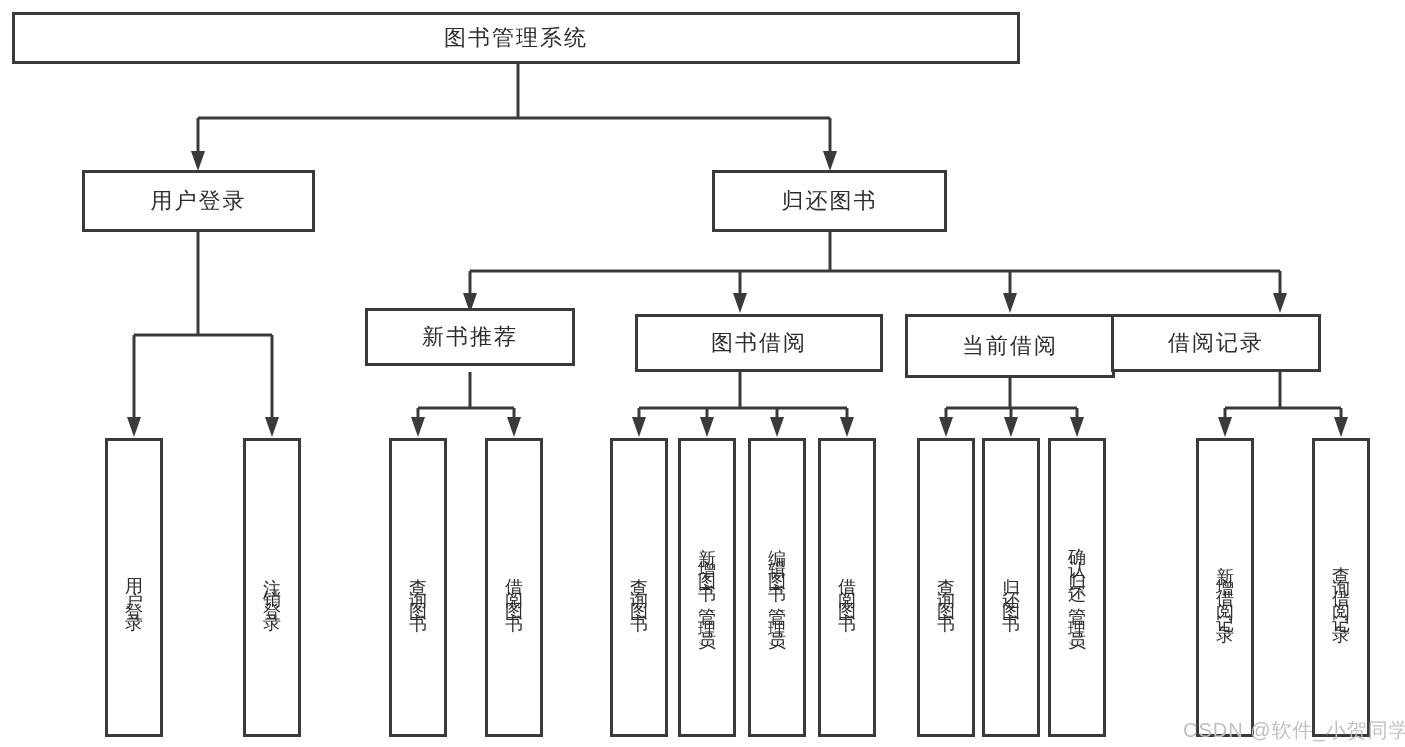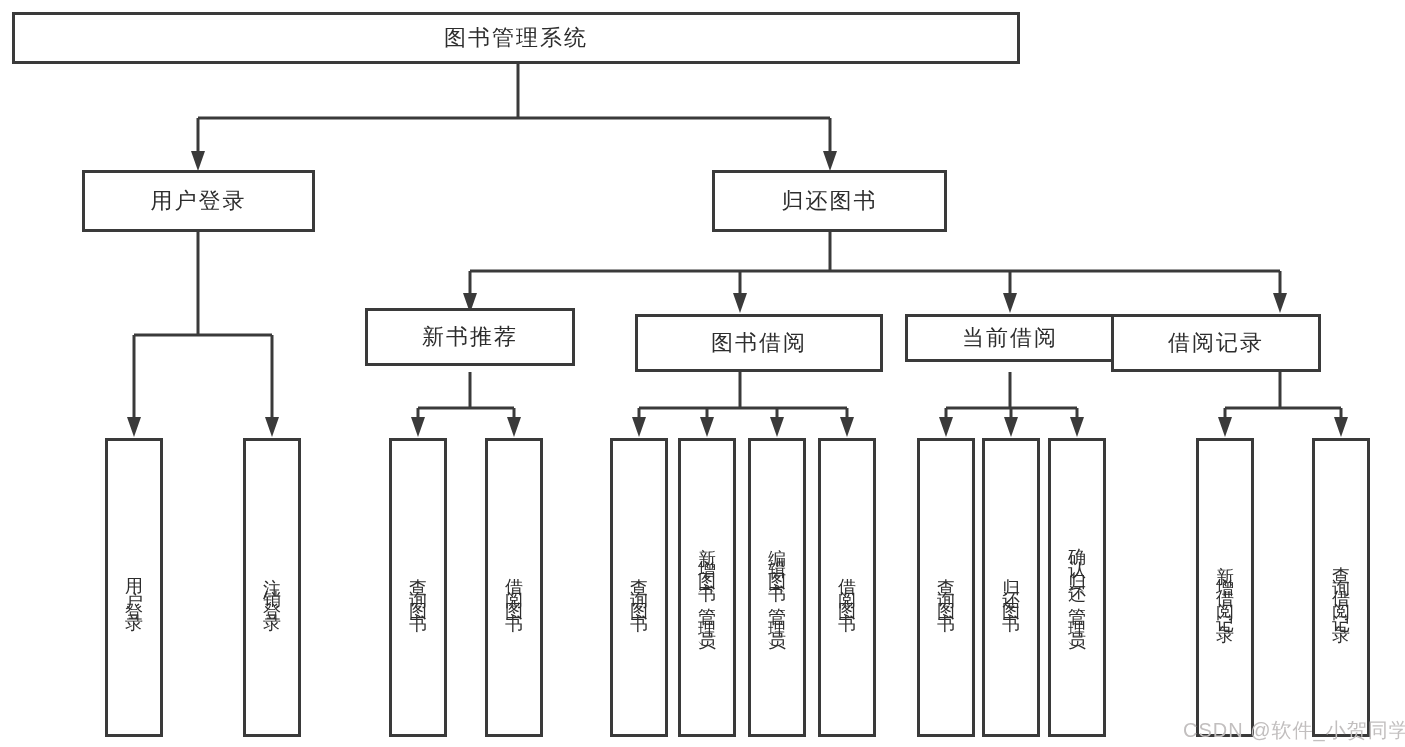--- a/index.html
+++ b/index.html
@@ -121,21 +121,21 @@
     </g>
   </svg>
 
   <div class="box" style="left:12px;top:12px;width:1008px;height:52px;">图书管理系统</div>
 
   <div class="box" style="left:82px;top:170px;width:233px;height:62px;">用户登录</div>
   <div class="box" style="left:712px;top:170px;width:235px;height:62px;">归还图书</div>
 
   <div class="box" style="left:365px;top:308px;width:210px;height:58px;">新书推荐</div>
   <div class="box" style="left:635px;top:314px;width:248px;height:58px;">图书借阅</div>
-  <div class="box" style="left:905px;top:314px;width:210px;height:48px;">当前借阅</div>
+  <div class="box" style="left:905px;top:314px;width:210px;height:64px;">当前借阅</div>
   <div class="box" style="left:1111px;top:314px;width:210px;height:58px;">借阅记录</div>
 
   <div class="vbox" style="left:105px;top:438px;width:58px;height:299px;">
     <span>用户登录</span>
   </div>
   <div class="vbox" style="left:243px;top:438px;width:58px;height:299px;">
     <span>注销登录</span>
   </div>
 
   <div class="vbox" style="left:389px;top:438px;width:58px;height:299px;">

